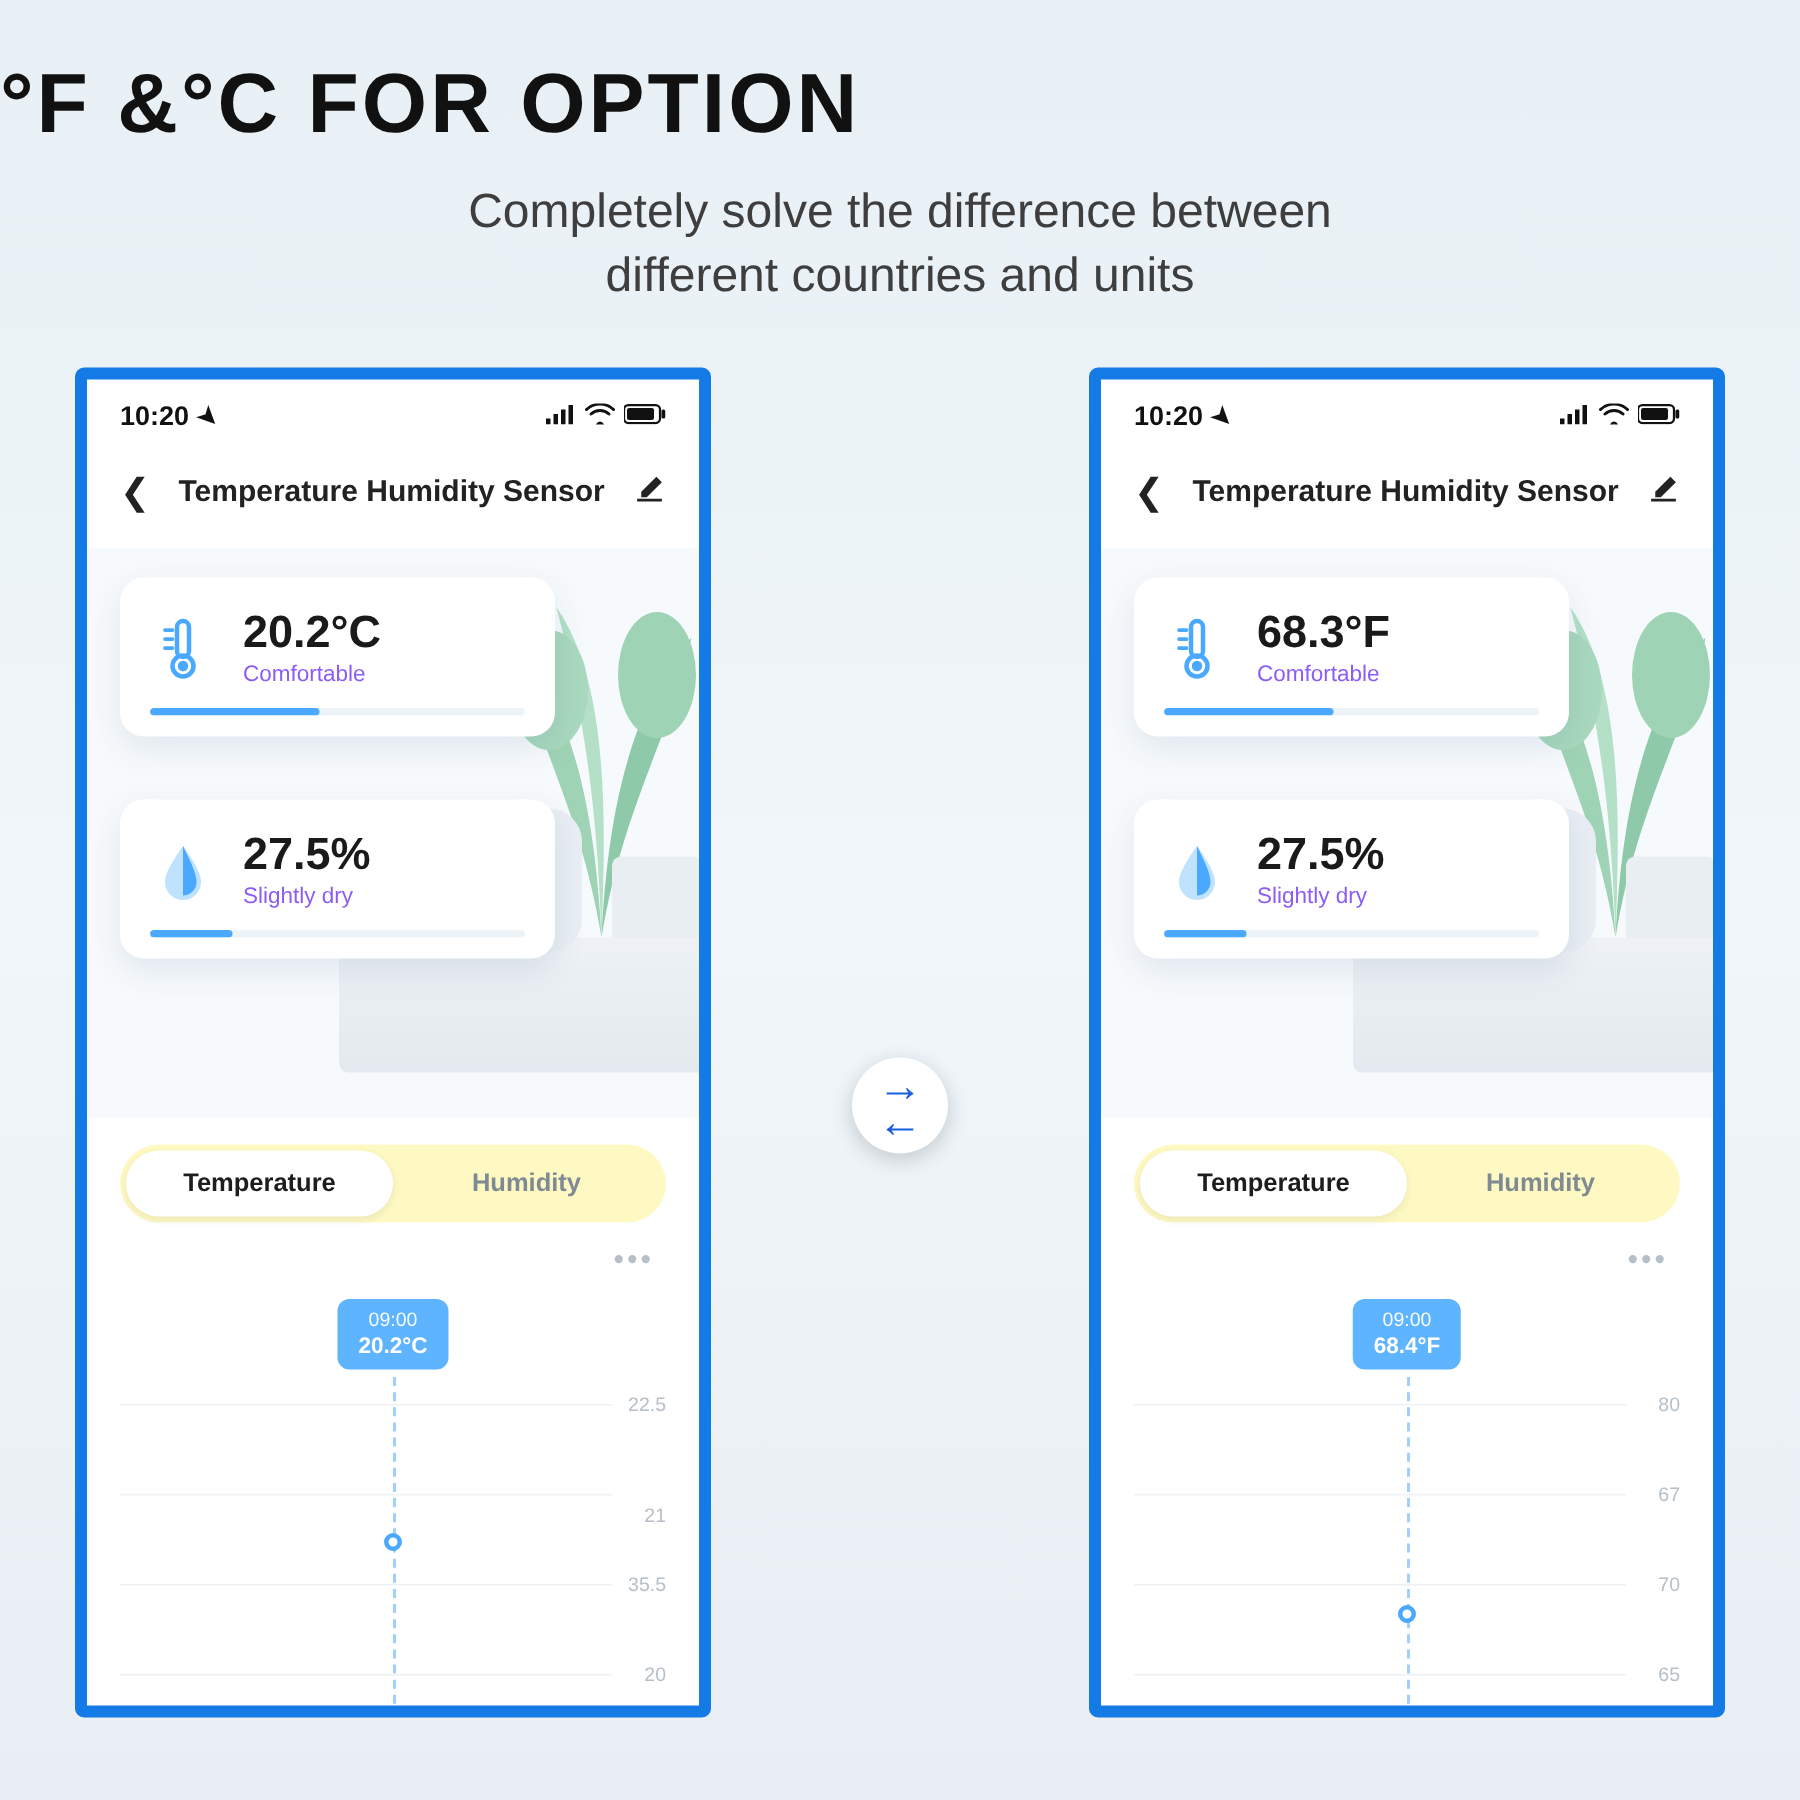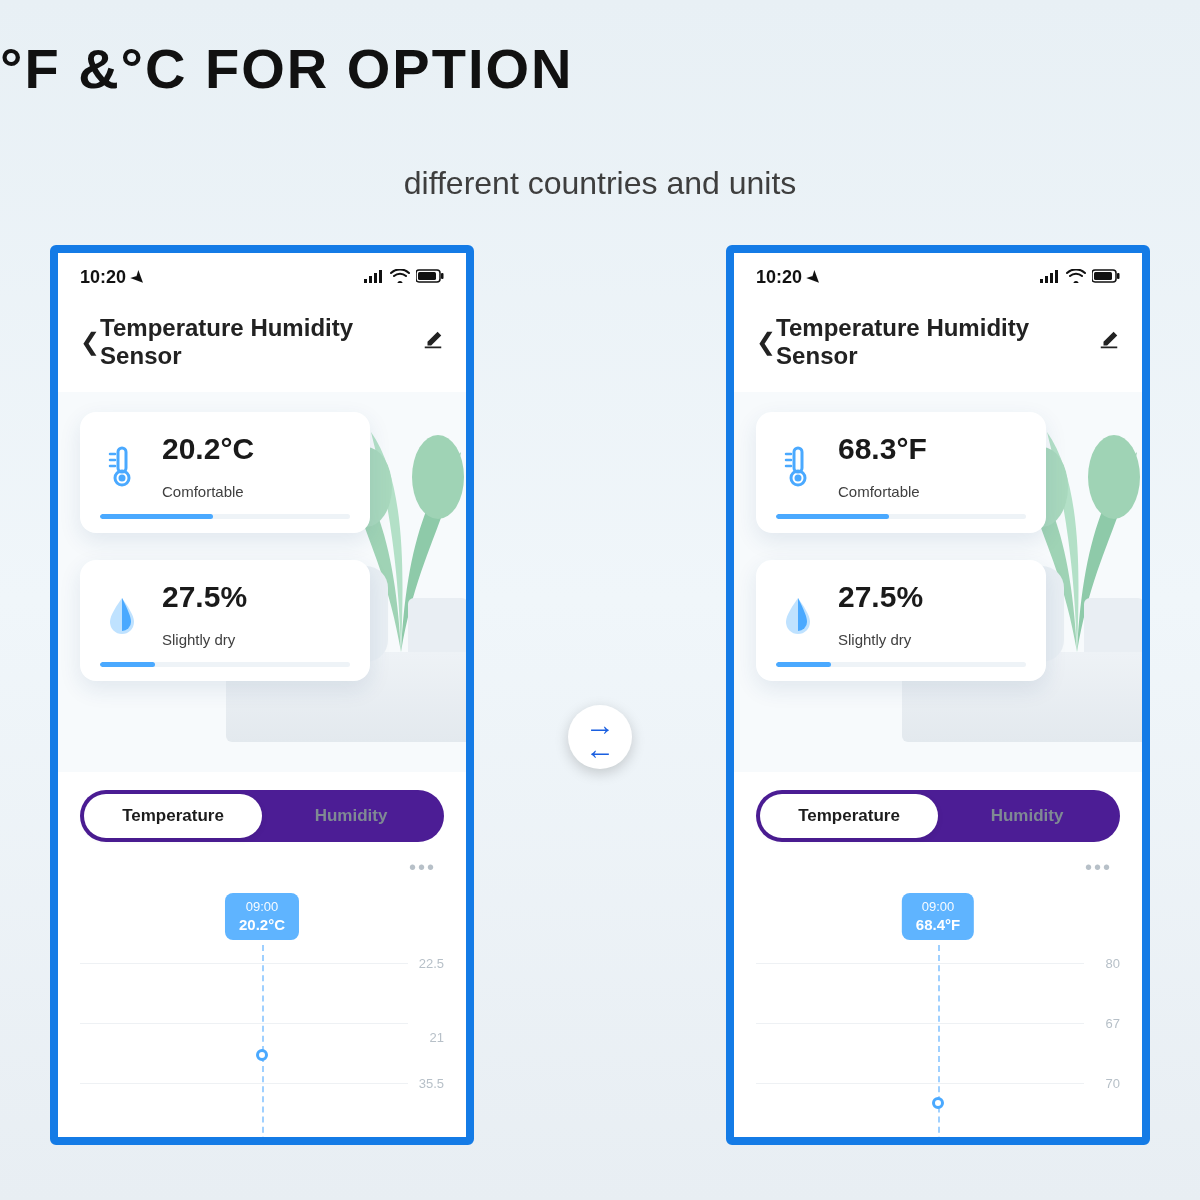--- a/index.html
+++ b/index.html
@@ -57,21 +57,21 @@
   .status-right { display: flex; align-items: center; gap: 6px; }
   .nav-arrow-icon { display:inline-block; transform: rotate(45deg); font-size:16px; }
 
   .nav-row {
     display: flex;
     justify-content: space-between;
     align-items: center;
     padding: 18px 22px 22px 22px;
   }
   .back-chevron { font-size: 24px; font-weight: 400; color: #222; }
-  .nav-title { font-size: 24px; font-weight: 700; color: #222; }
+  .nav-title { font-size: 20px; font-weight: 700; color: #222; }
   .edit-icon svg { width: 22px; height: 22px; }
 
   .hero-area {
     position: relative;
     height: 380px;
     background: #f7fafc;
   }
   .plant {
     position: absolute;
     right: -10px;
@@ -118,36 +118,36 @@
     background: #fff;
     border-radius: 16px;
     box-shadow: 0 8px 22px rgba(30,70,120,0.10);
     padding: 20px 20px 14px 20px;
   }
   .card-temp { top: 20px; }
   .card-hum { top: 168px; }
   .card-row { display:flex; align-items:center; gap:18px; }
   .card-icon { width:44px; height:44px; flex-shrink:0; }
   .card-value { font-size: 30px; font-weight: 800; color: #1a1a1a; }
-  .card-status { font-size: 15px; color: #404040; margin-top: 17px; }
+  .card-status { font-size: 15px; color: #8b5cf6; margin-top: 2px; }
   .card-bar {
     margin-top: 14px;
     height: 5px;
     width: 100%;
     background: #eef3f7;
     border-radius: 3px;
     overflow:hidden;
   }
   .card-bar .fill { height:100%; background:#4aa9ff; border-radius:3px; }
   .card-temp .fill { width: 45%; }
   .card-hum .fill { width: 22%; }
 
   .tab-seg {
     margin: 18px 22px 8px 22px;
-    background: #4c1d95;
+    background: #fef9c3;
     border-radius: 26px;
     height: 52px;
     display:flex;
     align-items:center;
     padding:4px;
   }
   .seg-item {
     flex:1;
     text-align:center;
     font-size: 17px;
@@ -226,21 +226,21 @@
     font-size:30px;
     font-weight:900;
     line-height:0.8;
   }
 </style>
 </head>
 <body>
 
 <div class="headline">°F &amp;°C FOR OPTION</div>
 <div class="subhead">
-  <br>
+  <span>Completely solve the difference between</span><br>
   <span>different countries and units</span>
 </div>
 
 <div class="stage">
 
   <div class="phone-frame phone-left">
     <div class="status-bar">
       <div class="status-left">
         <span>10:20</span>
         <span class="nav-arrow-icon">➤</span>

